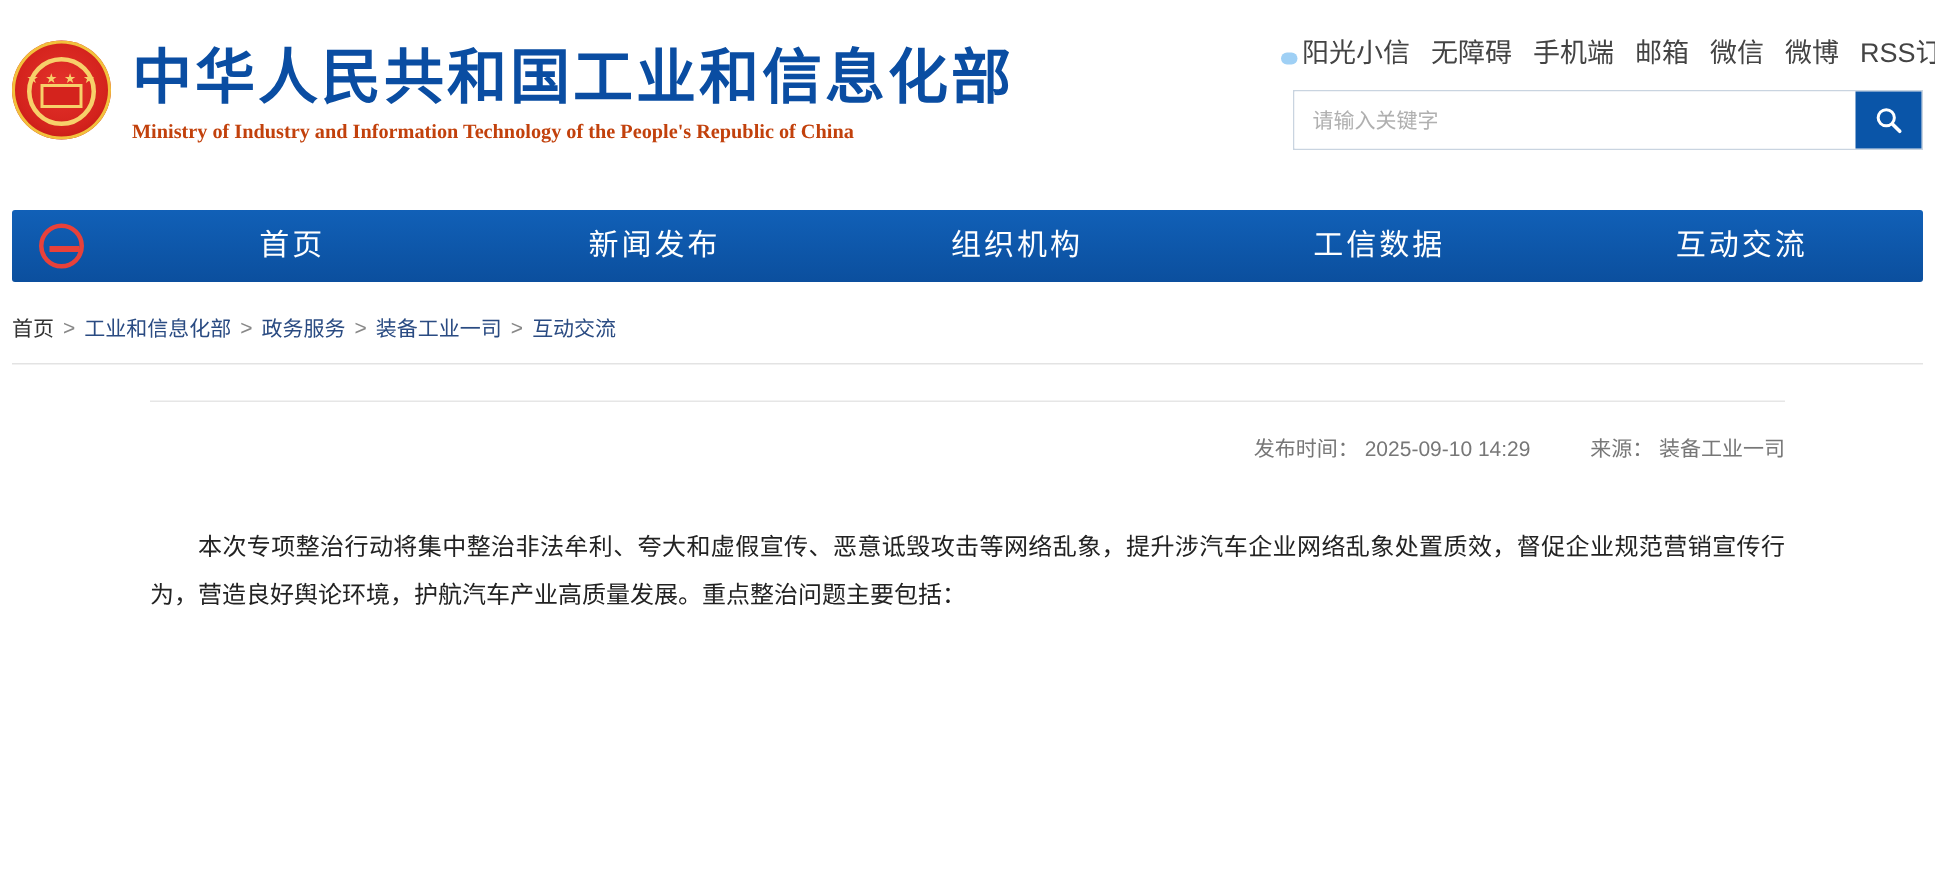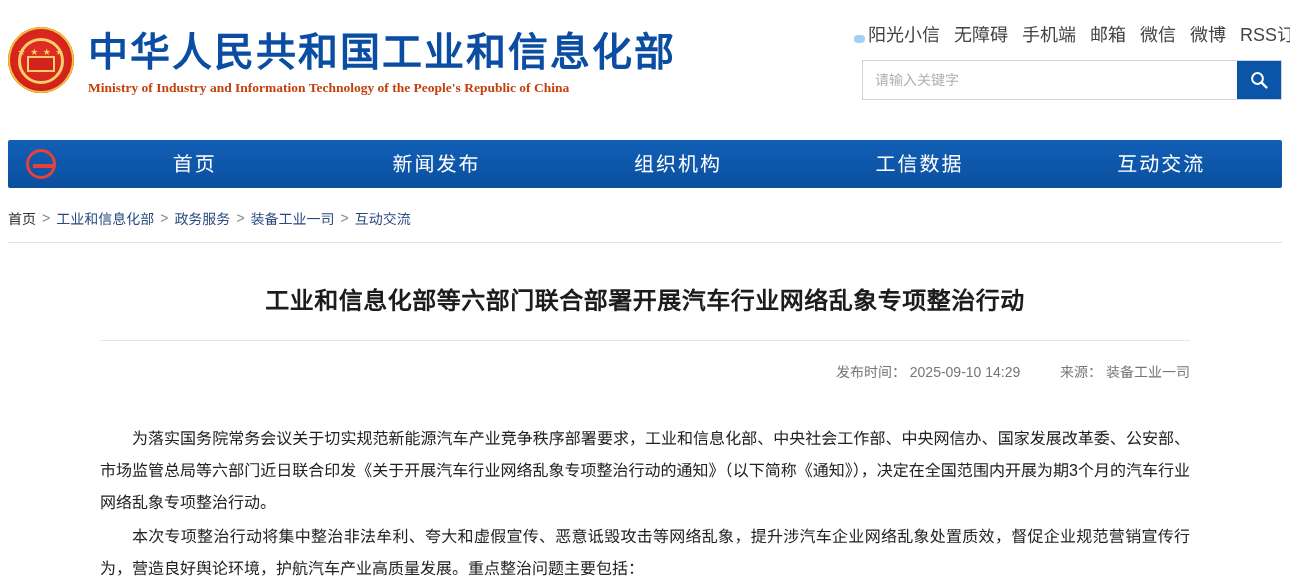--- a/index.html
+++ b/index.html
@@ -329,29 +329,27 @@
     <span class="crumb-link">政务服务</span>
     <span class="sep">&gt;</span>
     <span class="crumb-link">装备工业一司</span>
     <span class="sep">&gt;</span>
     <span class="crumb-link">互动交流</span>
   </div>
 
   <div class="hr-light"></div>
 
   <div class="article">
-    <div class="art-title">工业和信息化部等六部门联合部署开展汽车行业网络乱象专项整治行动</div>
     <div class="art-divider"></div>
     <div class="art-meta">
       <span>发布时间：</span>
       <span>2025-09-10 14:29</span>
       <span class="gap"></span>
       <span>来源：</span>
       <span>装备工业一司</span>
     </div>
 
     <div class="art-body">
-      <p>为落实国务院常务会议关于切实规范新能源汽车产业竞争秩序部署要求，工业和信息化部、中央社会工作部、中央网信办、国家发展改革委、公安部、市场监管总局等六部门近日联合印发《关于开展汽车行业网络乱象专项整治行动的通知》（以下简称《通知》），决定在全国范围内开展为期3个月的汽车行业网络乱象专项整治行动。</p>
       <p>本次专项整治行动将集中整治非法牟利、夸大和虚假宣传、恶意诋毁攻击等网络乱象，提升涉汽车企业网络乱象处置质效，督促企业规范营销宣传行为，营造良好舆论环境，护航汽车产业高质量发展。重点整治问题主要包括：</p>
     </div>
   </div>
 
 </div>
 
 </body></html>

